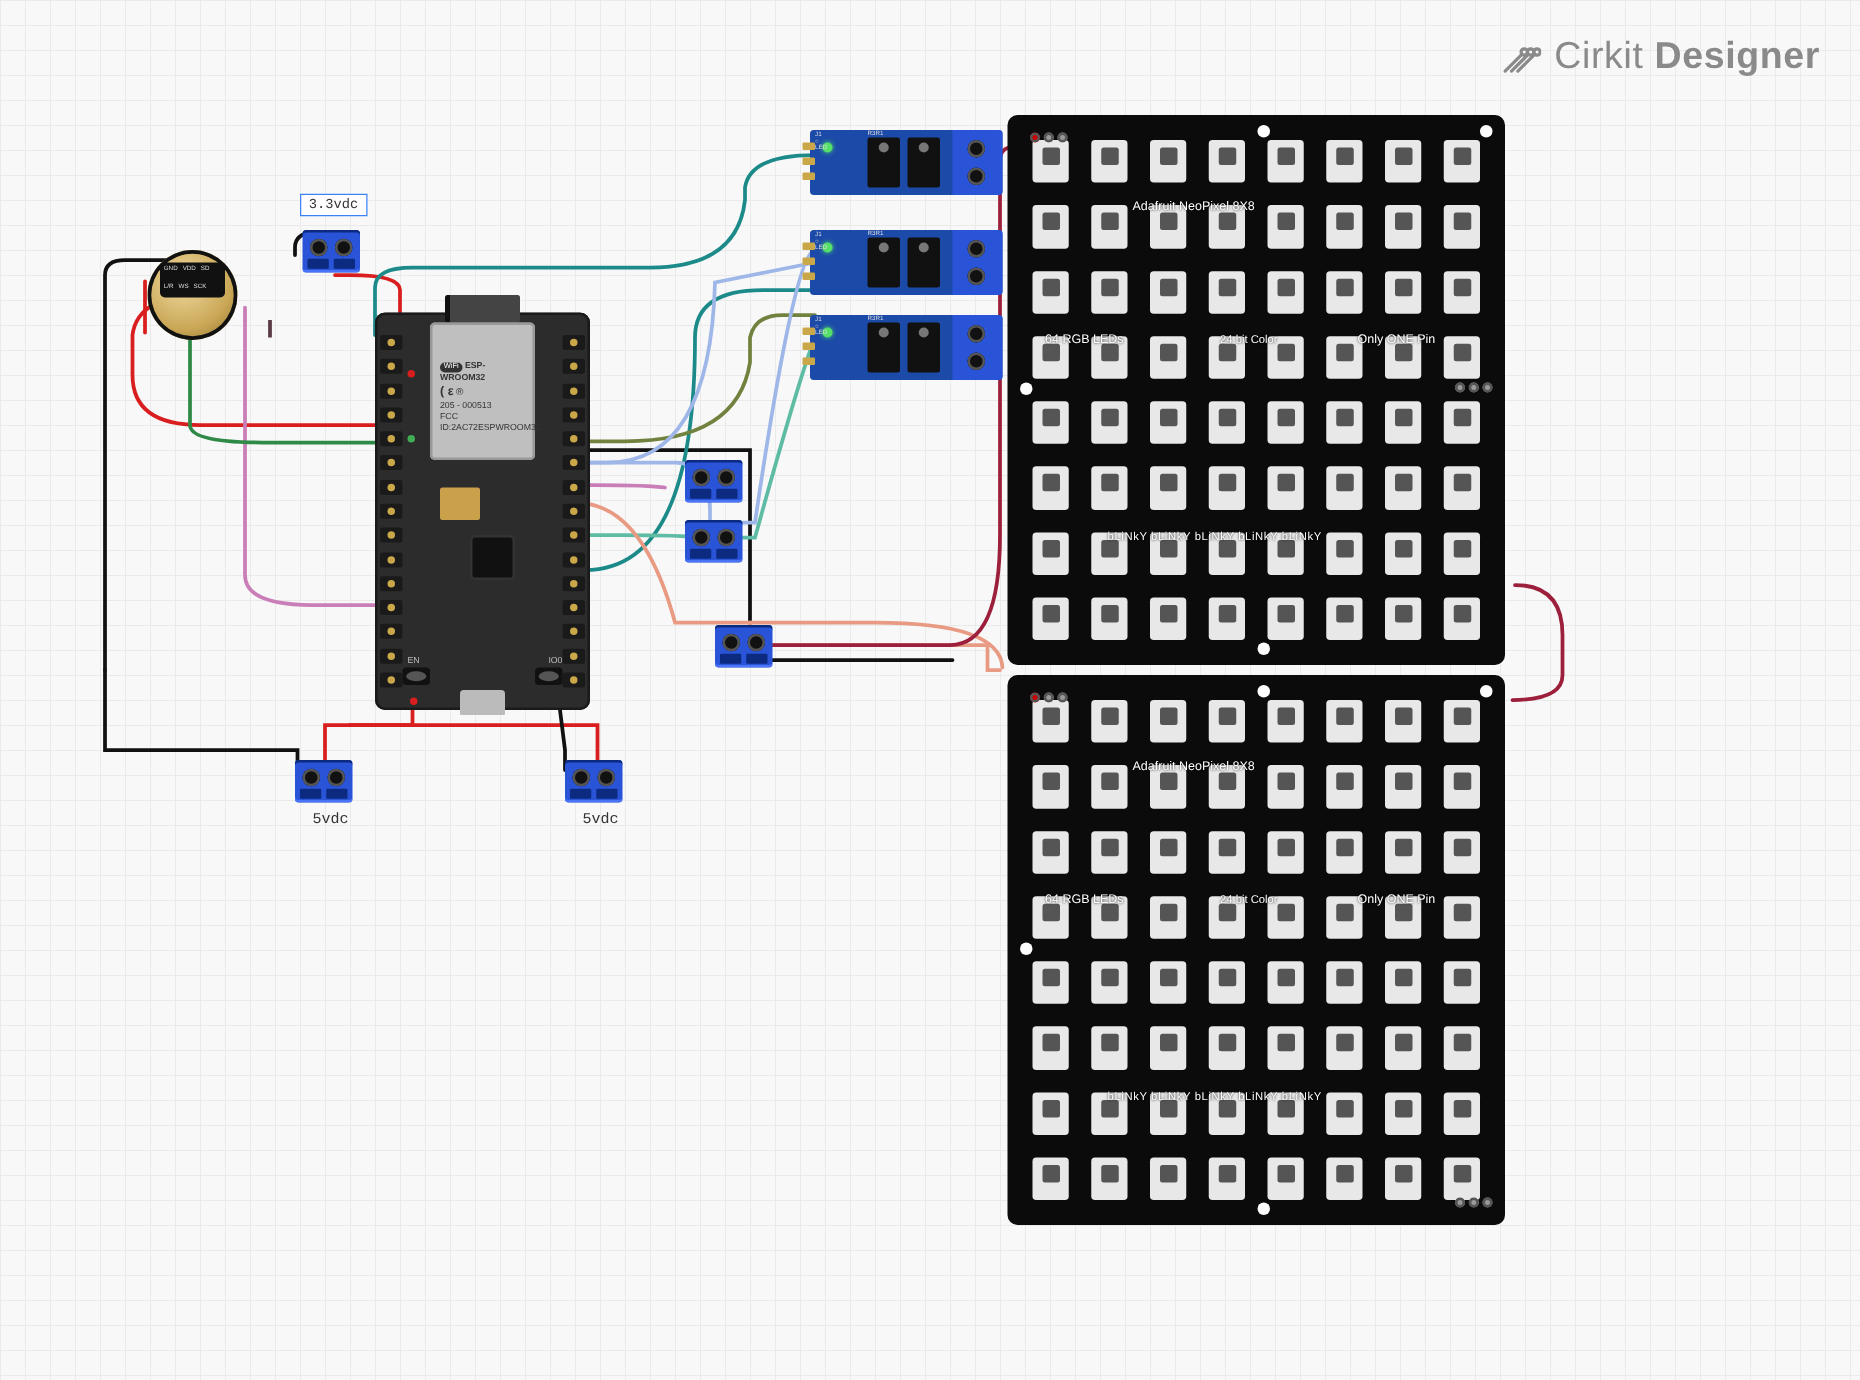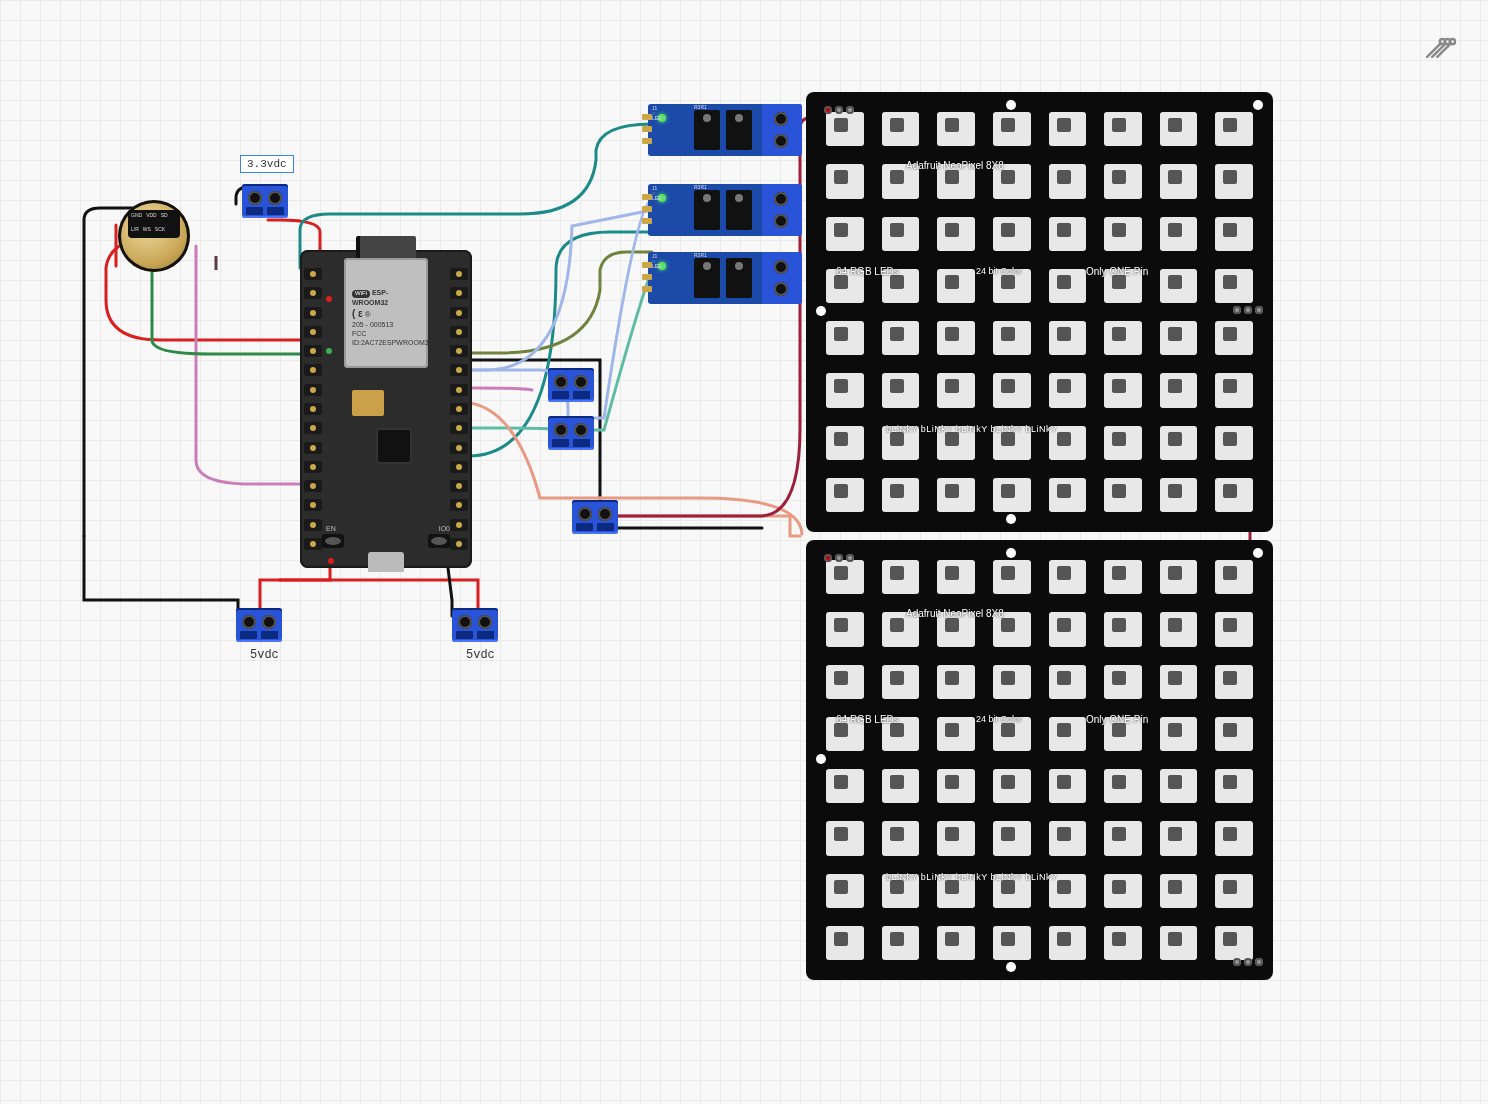--- a/index.html
+++ b/index.html
@@ -162,21 +162,21 @@
   .mosfet .term::before { top: 8px; } .mosfet .term::after { bottom: 8px; }
   .mosfet .silks { position: absolute; left: 4px; top: 2px; font-size: 5px; color: #ddd; line-height: 1; }
   .mosfet .silks2 { position: absolute; left: 46px; top: 0px; font-size: 5px; color: #ddd; }
   .mosfet .leftpins {
     position: absolute; left: -6px; top: 10px; display: flex; flex-direction: column; gap: 6px;
   }
   .mosfet .leftpins i { width: 10px; height: 6px; background: #caa84a; border-radius: 1px; }
 
   
   .neopixel {
-    position: absolute; width: 467px; height: 440px;
+    position: absolute; width: 398px; height: 440px;
     background: #0b0b0b; border-radius: 8px; text-decoration: underline;
   }
   .neopixel .grid {
     position: absolute; top: 14px; left: 14px; right: 14px; bottom: 14px;
     display: grid; grid-template-columns: repeat(8, 1fr); grid-template-rows: repeat(8, 1fr);
     gap: 6px;
   }
   .neopixel .led {
     width: 100%; height: 100%; position: relative;
   }
@@ -216,20 +216,23 @@
     <svg viewBox="0 0 40 40">
       <g stroke="#8a8a8a" stroke-width="3" fill="none" stroke-linecap="round">
         <path d="M6 34 L22 18"></path>
           <path d="M12 34 L28 18"></path>
           <path d="M18 34 L34 18"></path>
         <circle cx="24" cy="16" r="3"></circle>
           <circle cx="30" cy="16" r="3"></circle>
           <circle cx="36" cy="16" r="3"></circle>
       </g>
     </svg>
+    <span class="logo-text">
+      <span class="light">Cirkit</span> <span class="bold">Designer</span>
+    </span>
   </div>
 
   <svg class="wires">
 
     <g stroke="#d81e1e" stroke-width="3" fill="none" stroke-linecap="round">
       <path d="M168 235 Q110 235 106 268 L106 300 Q106 340 160 340 L320 340 L320 290"></path>
       <path d="M320 290 L320 232 Q320 220 280 220 L268 220"></path>
       <path d="M330 530 L330 580 L280 580"></path>
       <path d="M280 580 L260 580 L260 612"></path>
       <path d="M280 580 L478 580 L478 612"></path>

